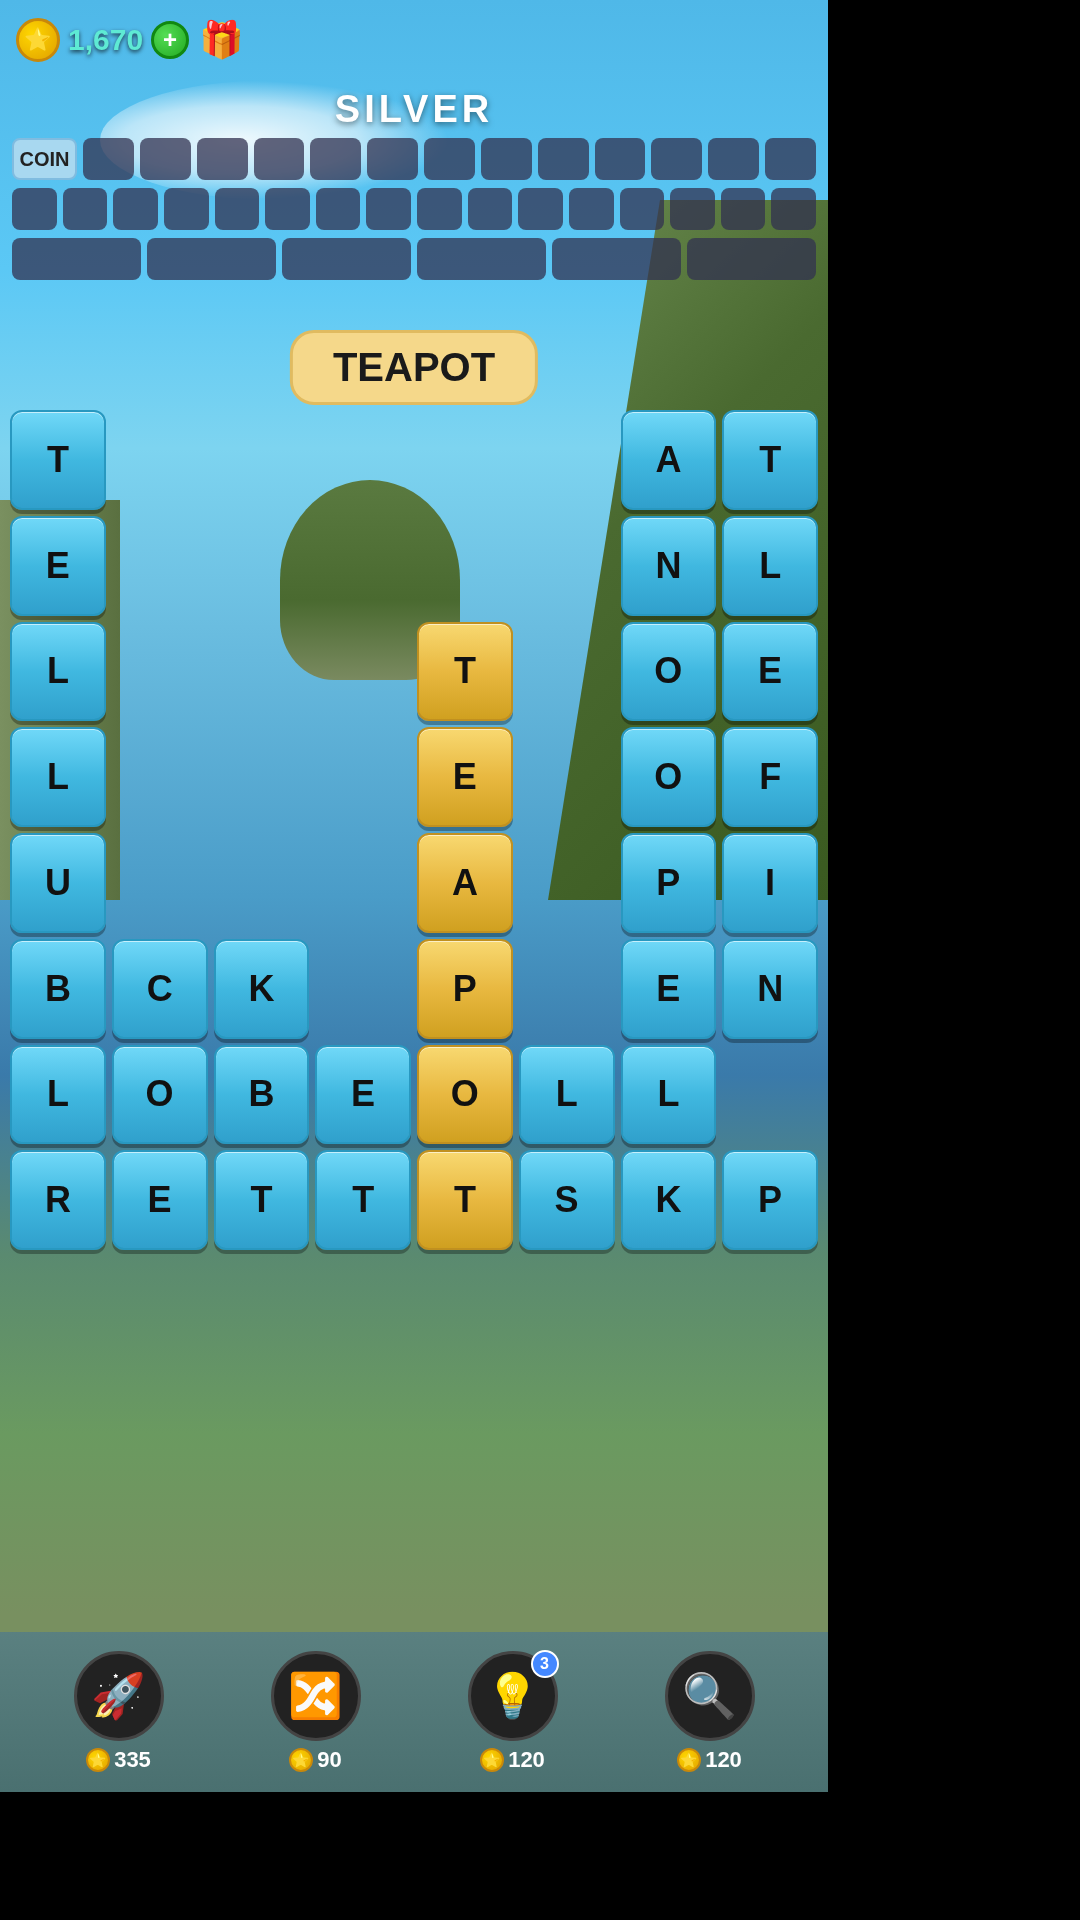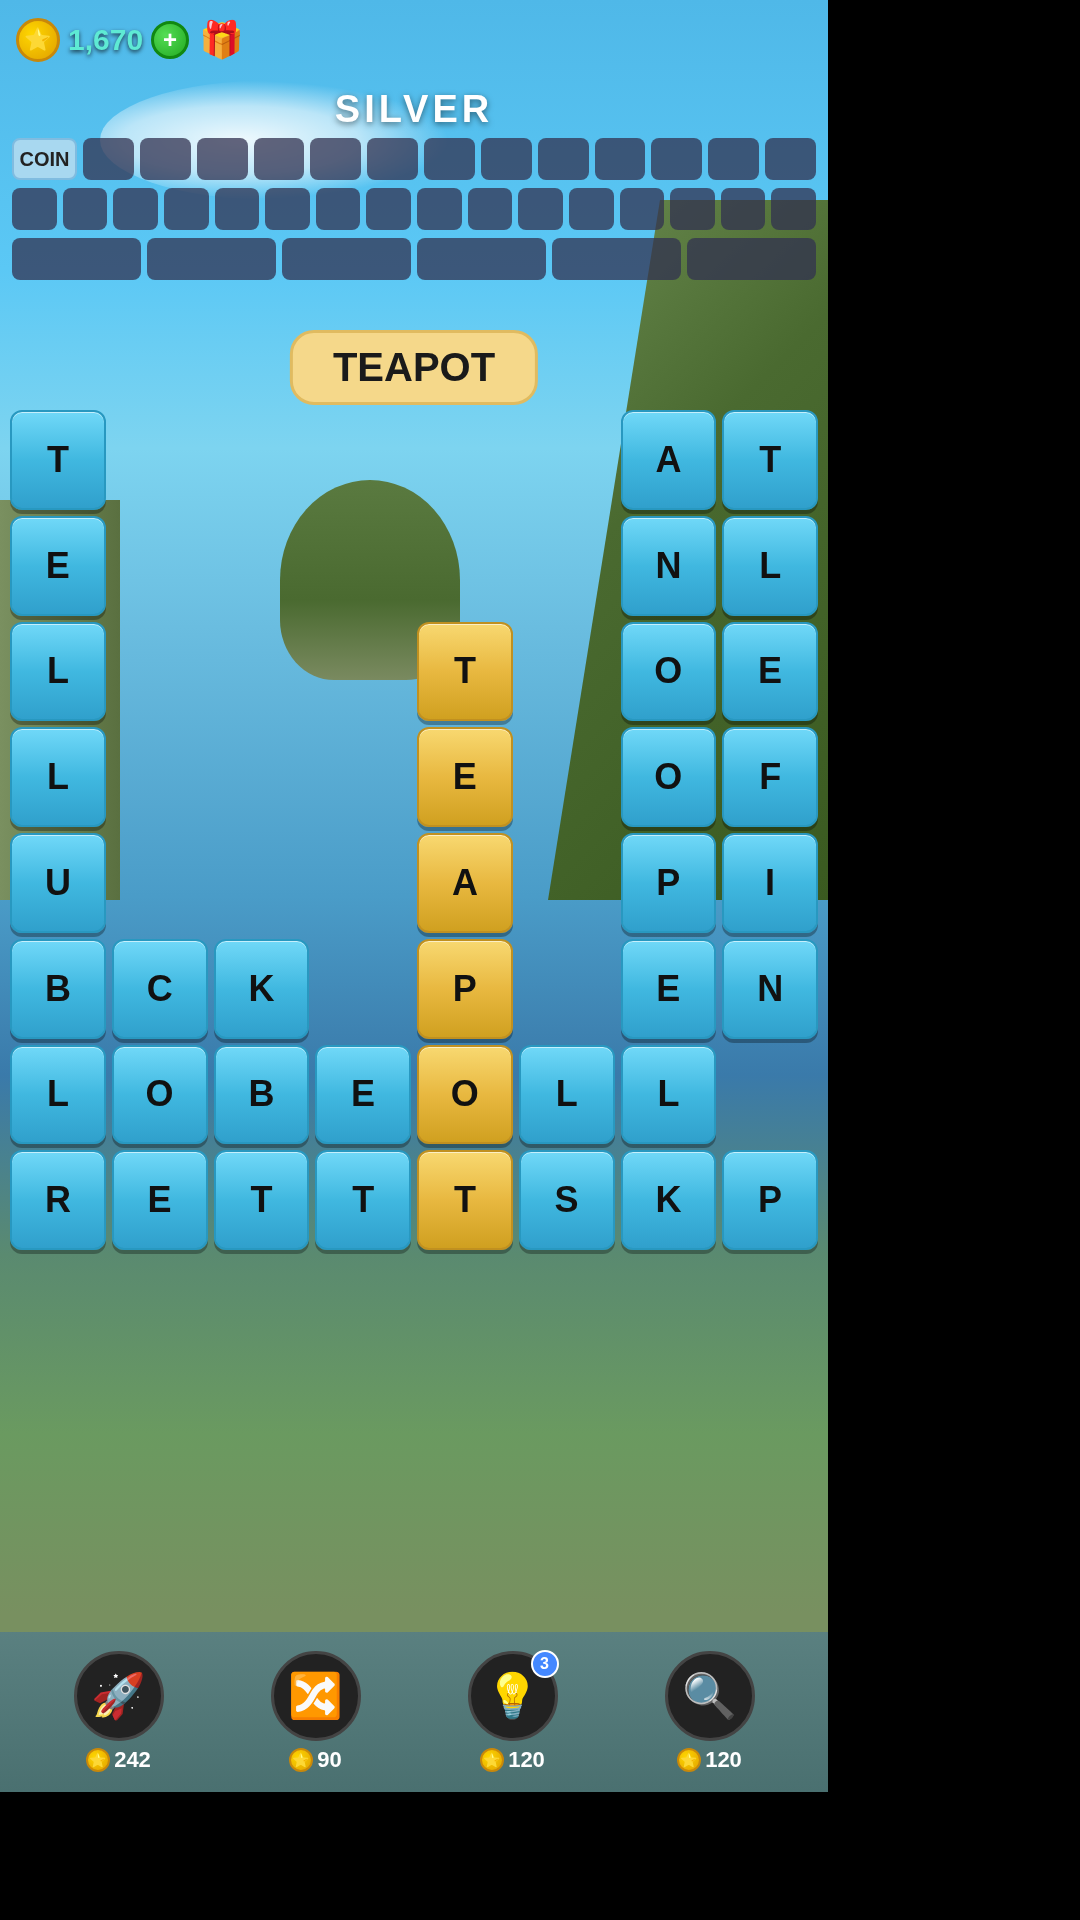--- a/index.html
+++ b/index.html
@@ -427,21 +427,21 @@
     <div class="tile blue" style="--col: 6; --row: 8; grid-area: 8 / 6;">S</div>
     <div class="tile blue" style="--col: 7; --row: 8; grid-area: 8 / 7;">K</div>
     <div class="tile blue" style="--col: 8; --row: 8; grid-area: 8 / 8;">P</div>
   </div>
 
 <div id="bottom-bar">
 <div class="tool-btn">
       <div class="tool-circle">🚀</div>
       <div class="tool-cost">
         <div class="tool-coin">⭐</div>
-        <span>242</span>
+        <span>335</span>
       </div>
     </div>
     <div class="tool-btn">
       <div class="tool-circle">🔀</div>
       <div class="tool-cost">
         <div class="tool-coin">⭐</div>
         <span>90</span>
       </div>
     </div>
     <div class="tool-btn">

